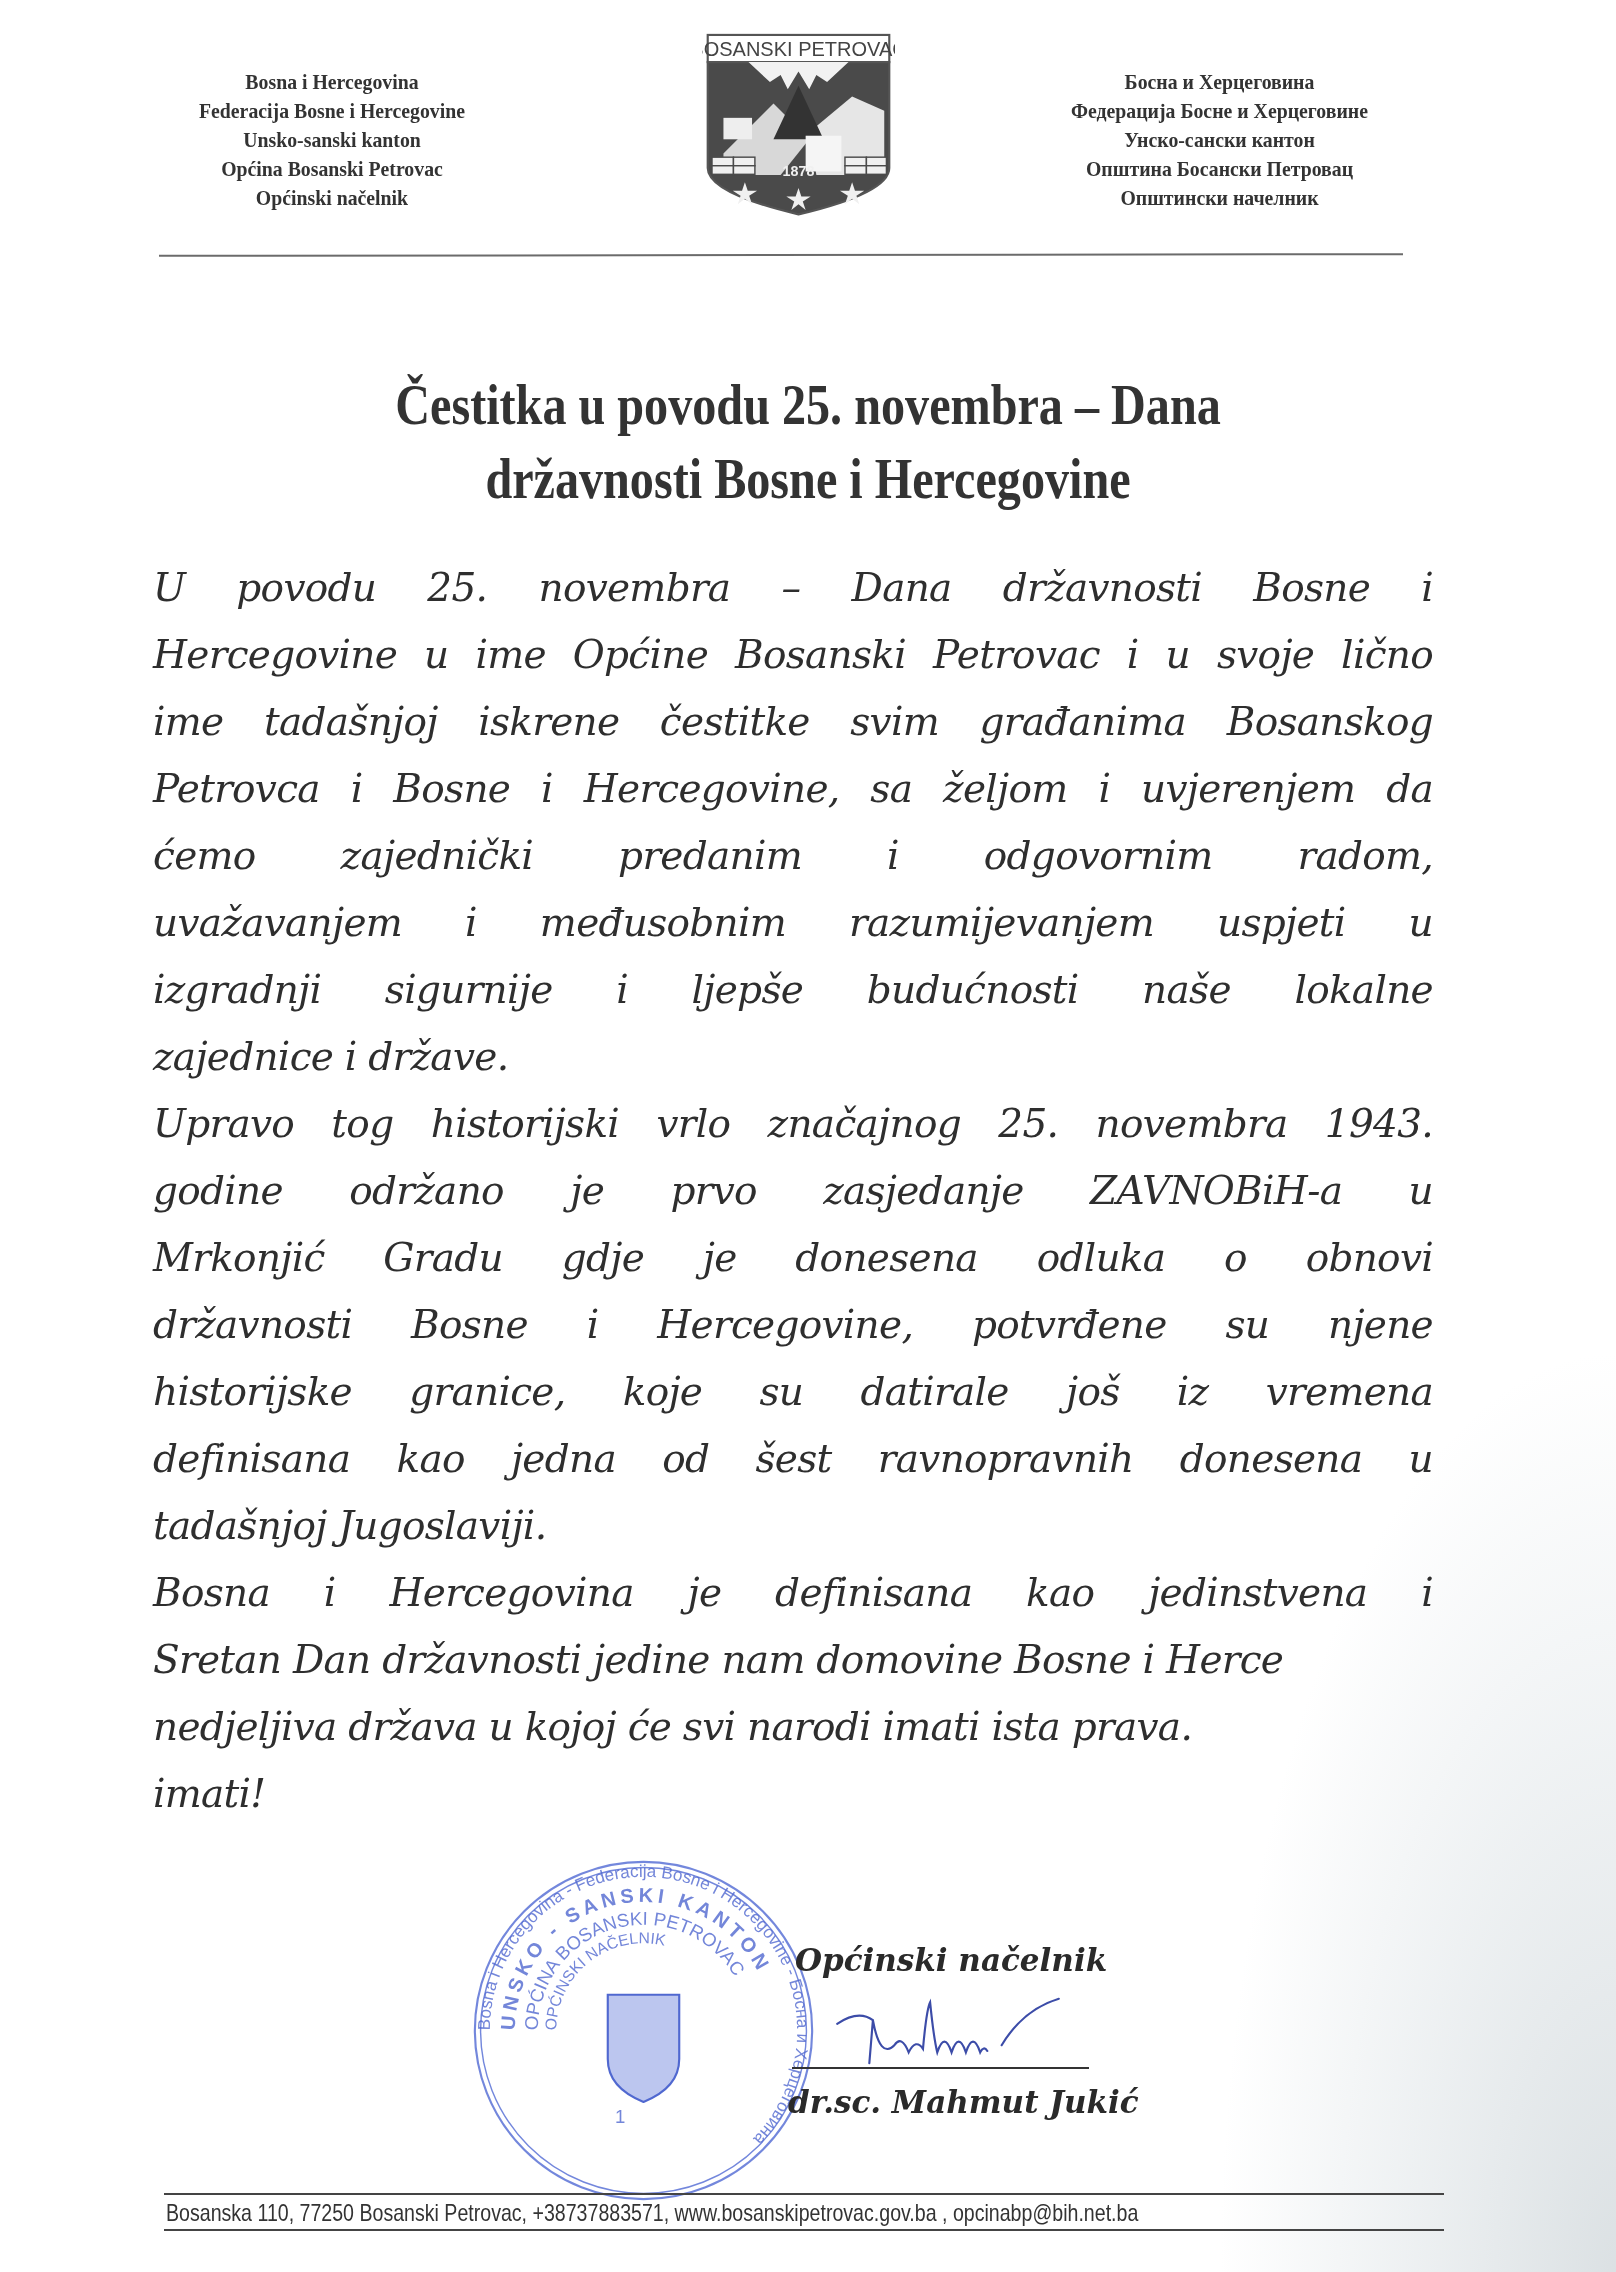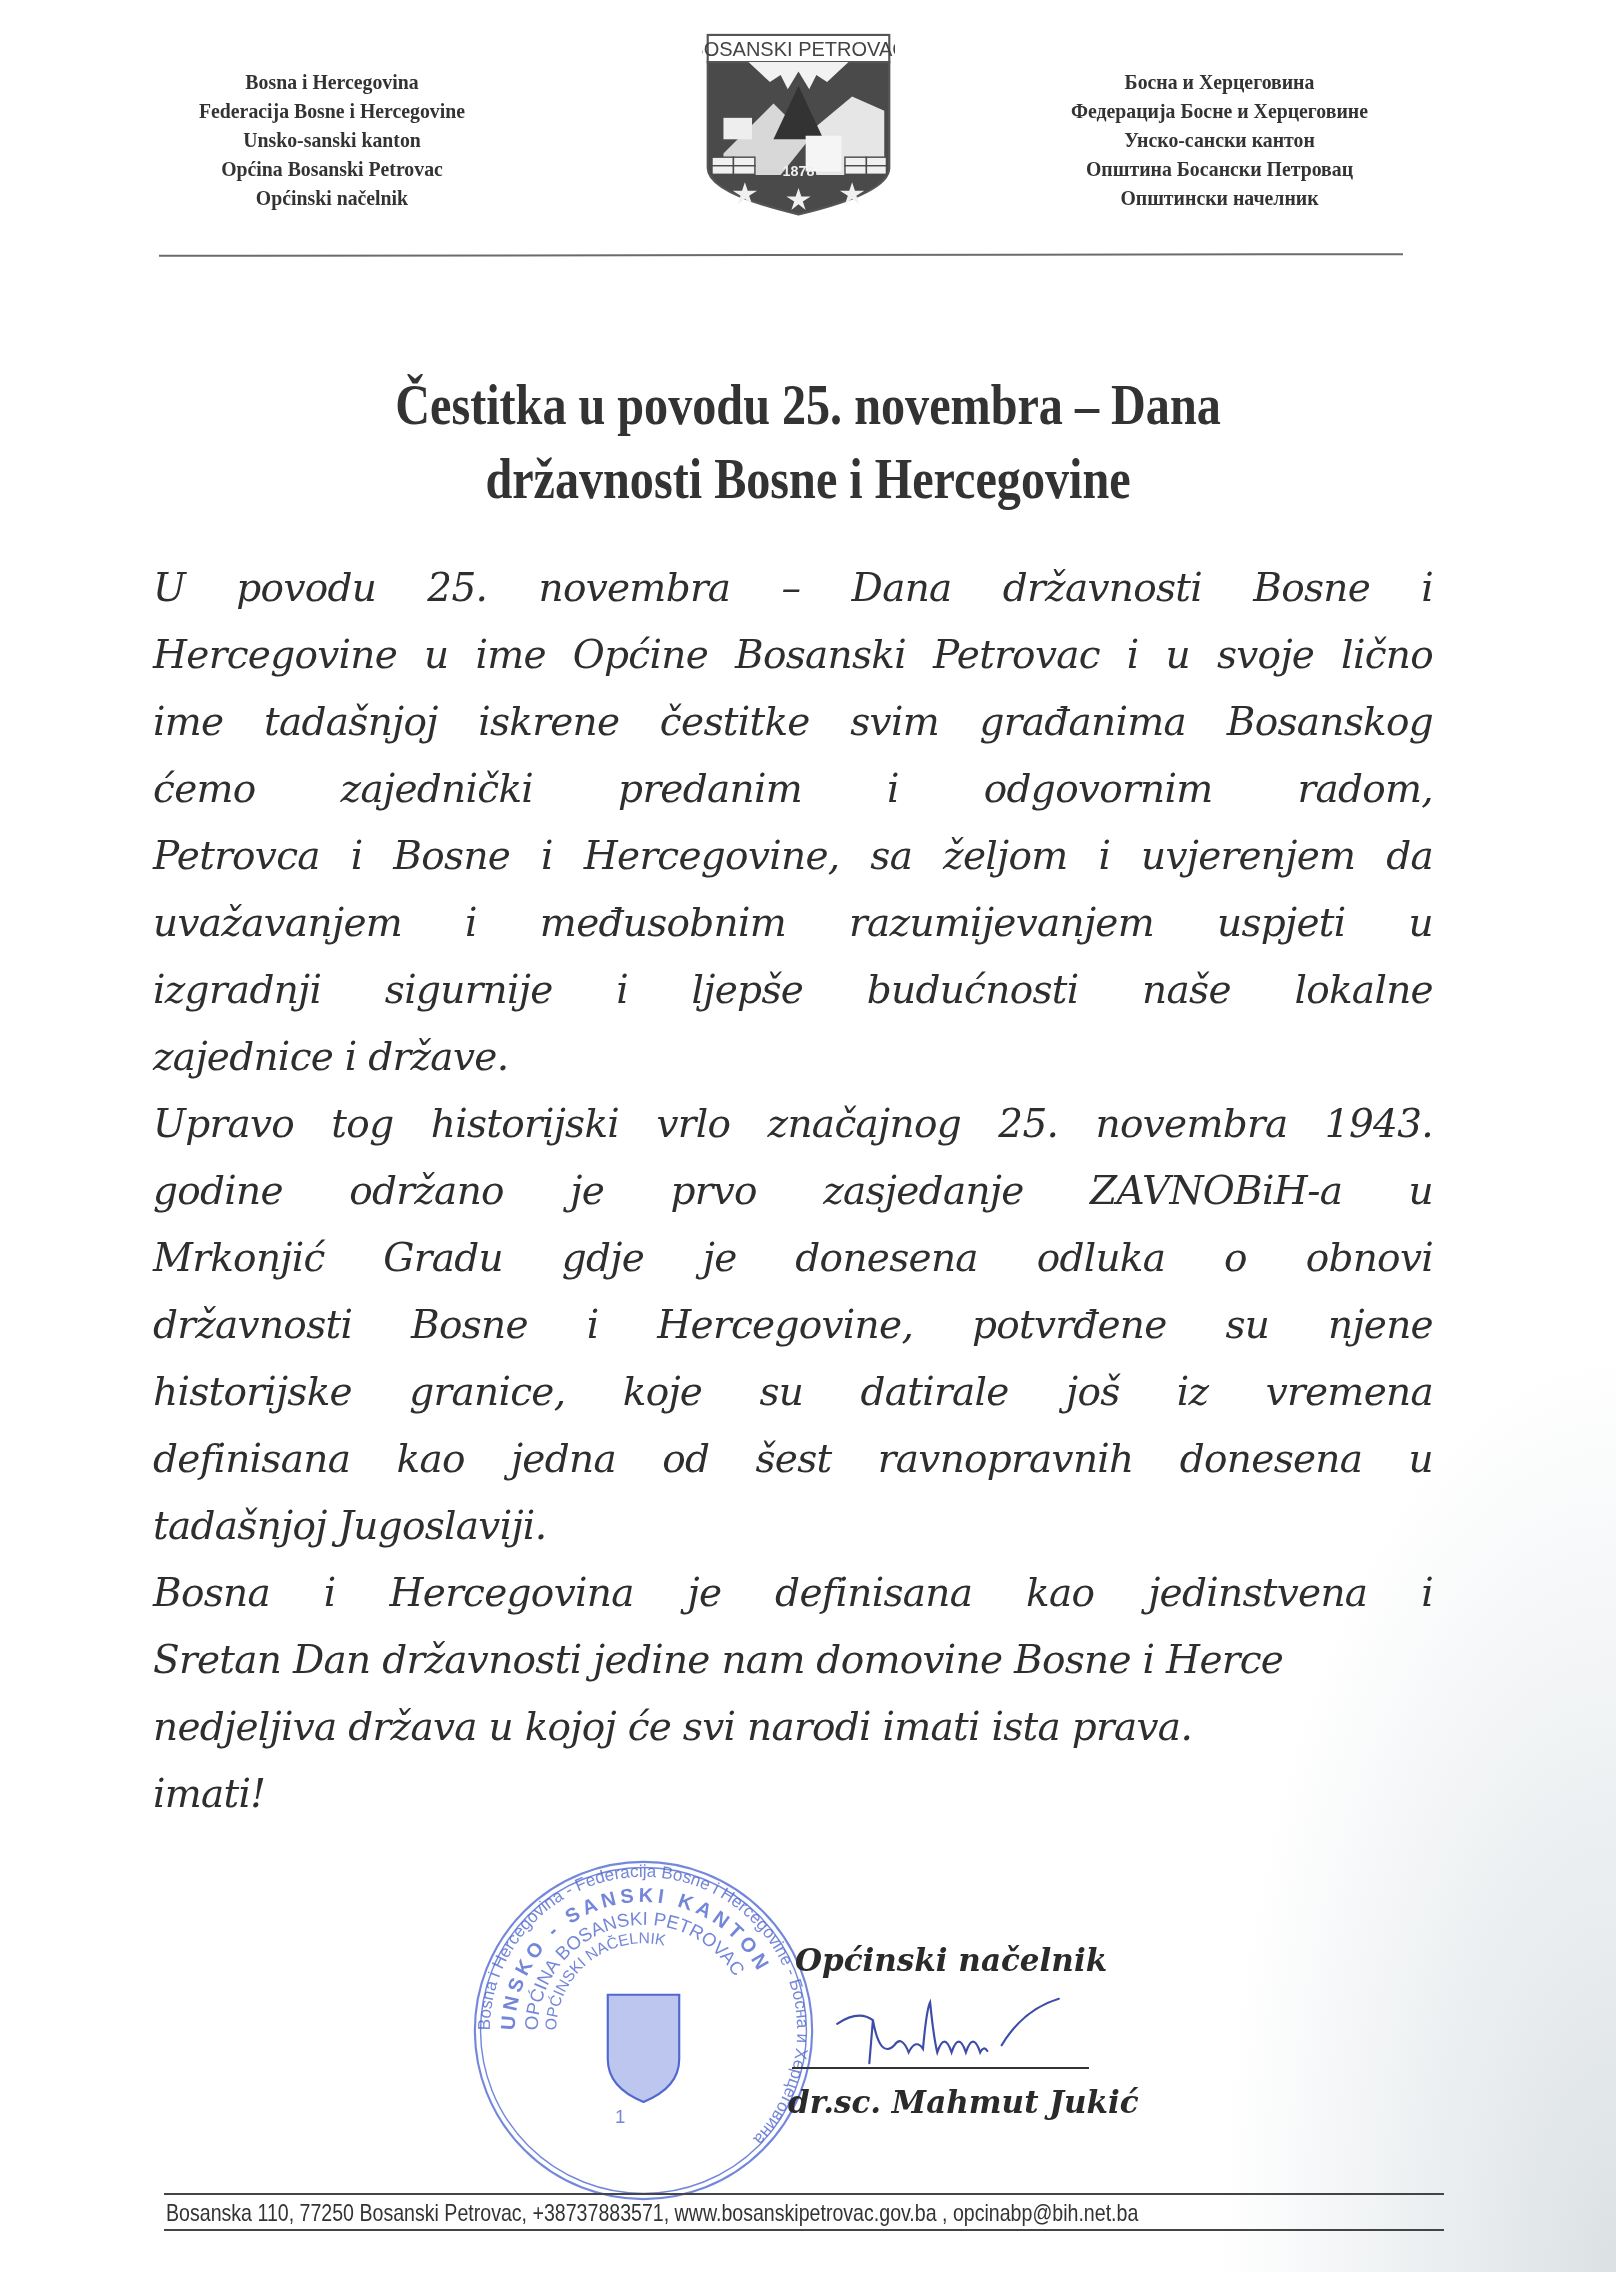--- a/index.html
+++ b/index.html
@@ -124,22 +124,22 @@
 
 <div class="title">
   <div>Čestitka u povodu 25. novembra – Dana</div>
   <div>državnosti Bosne i Hercegovine</div>
 </div>
 
 <div class="body">
   <span class="line">U povodu 25. novembra – Dana državnosti Bosne i</span>
   <span class="line">Hercegovine u ime Općine Bosanski Petrovac i u svoje lično</span>
   <span class="line">ime tadašnjoj iskrene čestitke svim građanima Bosanskog</span>
+  <span class="line">Petrovca i Bosne i Hercegovine, sa željom i uvjerenjem da</span>
   <span class="line">ćemo zajednički predanim i odgovornim radom,</span>
-  <span class="line">Petrovca i Bosne i Hercegovine, sa željom i uvjerenjem da</span>
   <span class="line">uvažavanjem i međusobnim razumijevanjem uspjeti u</span>
   <span class="line">izgradnji sigurnije i ljepše budućnosti naše lokalne</span>
   <span class="line last">zajednice i države.</span>
   <span class="line">Upravo tog historijski vrlo značajnog 25. novembra 1943.</span>
   <span class="line">godine održano je prvo zasjedanje ZAVNOBiH-a u</span>
   <span class="line">Mrkonjić Gradu gdje je donesena odluka o obnovi</span>
   <span class="line">državnosti Bosne i Hercegovine, potvrđene su njene</span>
   <span class="line">historijske granice, koje su datirale još iz vremena</span>
   <span class="line">definisana kao jedna od šest ravnopravnih donesena u</span>
   <span class="line last">tadašnjoj Jugoslaviji.</span>

